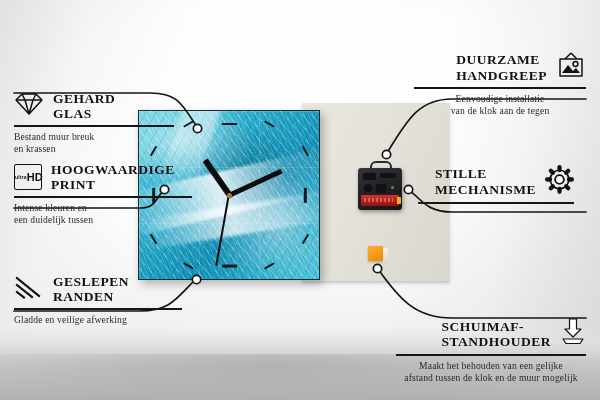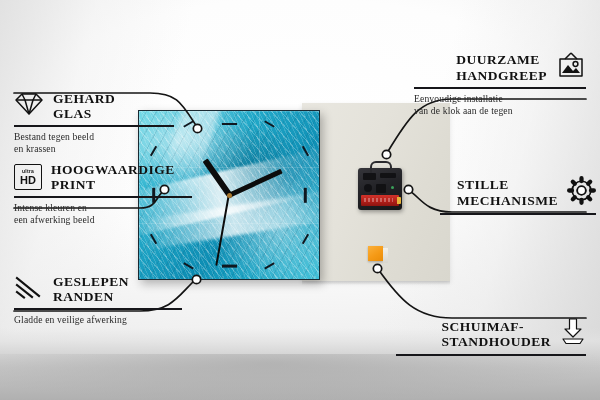--- a/index.html
+++ b/index.html
@@ -151,27 +151,27 @@
     font-size:13.5px;font-weight:700;letter-spacing:.5px;color:#111;
     line-height:1.12;text-transform:uppercase;
   }
   .f-left .f-title{text-align:left;}
   .f-right .f-title{text-align:left;}
   .f-rule{height:1.6px;background:#16161a;margin:4px 0 4px;}
   .f-sub{
     font-size:9.6px;color:#2a2a2a;line-height:1.3;letter-spacing:.15px;
   }
   .f-left .f-sub{text-align:left;}
-  .f-right .f-sub{text-align:left;}
+  .f-right .f-sub{text-align:center;}
   .ico{flex:0 0 auto;display:block;}
 
   
   .hd-badge{
     width:26px;height:24px;border:1.6px solid #111;border-radius:2px;
-    display:flex;flex-direction:column;align-items:center;justify-content:center;
+    display:flex;flex-direction:row;align-items:center;justify-content:flex-start;
     line-height:1;
   }
   .hd-ultra{font-size:5px;font-weight:700;letter-spacing:.2px;color:#111;font-family:"Liberation Sans",sans-serif;}
   .hd-hd{font-size:11px;font-weight:700;color:#111;font-family:"Liberation Sans",sans-serif;margin-top:1px;}
 </style>
 </head>
 <body>
 
 <div id="stage">
 
@@ -267,40 +267,40 @@
           </g>
         </svg>
       </span>
       <span class="f-title">
         <span>GEHARD</span><br>
         <span>GLAS</span>
       </span>
     </div>
     <div class="f-rule"></div>
     <div class="f-sub">
-      <span>Bestand tegen beeld</span><br>
+      <span>Bestand muur breuk</span><br>
       <span>en krassen</span>
     </div>
   </div>
 
   <div class="feature f-left" style="left:14px;top:162px;width:178px;">
     <div class="f-head">
       <span class="ico hd-badge">
         <span class="hd-ultra">ultra</span>
         <span class="hd-hd">HD</span>
       </span>
       <span class="f-title">
         <span>HOOGWAARDIGE</span><br>
         <span>PRINT</span>
       </span>
     </div>
     <div class="f-rule"></div>
     <div class="f-sub">
       <span>Intense kleuren en</span><br>
-      <span>een afwerking beeld</span>
+      <span>een duidelijk tussen</span>
     </div>
   </div>
 
   <div class="feature f-left" style="left:14px;top:274px;width:168px;">
     <div class="f-head">
       <span class="ico">
         <svg width="30" height="26" viewBox="0 0 30 26">
           <g stroke="#111" stroke-width="2.1" stroke-linecap="square">
             <line x1="3" y1="4" x2="25" y2="22"></line>
             <line x1="3" y1="11" x2="18" y2="23"></line>
@@ -336,21 +336,21 @@
         </svg>
       </span>
     </div>
     <div class="f-rule"></div>
     <div class="f-sub">
       <span>Eenvoudige installatie</span><br>
       <span>van de klok aan de tegen</span>
     </div>
   </div>
 
-  <div class="feature f-right" style="left:440px;top:165px;width:156px;margin-top:11px;">
+  <div class="feature f-right" style="left:418px;top:165px;width:156px;">
     <div class="f-head">
       <span class="f-title">
         <span>STILLE</span><br>
         <span>MECHANISME</span>
       </span>
       <span class="ico">
         <svg width="29" height="29" viewBox="0 0 30 30">
           <g fill="none" stroke="#111" stroke-width="1.7">
             <circle cx="15" cy="15" r="4.4"></circle>
             <path d="M15,2.2 a3,3 0 0 1 0,0 M15,2.2 L15,5.2 M15,24.8 L15,27.8
@@ -375,15 +375,19 @@
       <span class="ico">
         <svg width="26" height="28" viewBox="0 0 26 28">
           <g fill="#111" stroke="#111" stroke-width="1.2" stroke-linejoin="round">
             <path d="M9.5,1 L16.5,1 L16.5,11 L21,11 L13,19 L5,11 L9.5,11 Z" fill="#fff"></path>
             <path d="M3,21 L23,21 L20,25.5 L6,25.5 Z" fill="#fff"></path>
           </g>
         </svg>
       </span>
     </div>
     <div class="f-rule"></div>
+    <div class="f-sub">
+      <span>Maakt het behouden van een gelijke</span><br>
+      <span>afstand tussen de klok en de muur mogelijk</span>
+    </div>
   </div>
 
 </div>
 
 </body></html>

